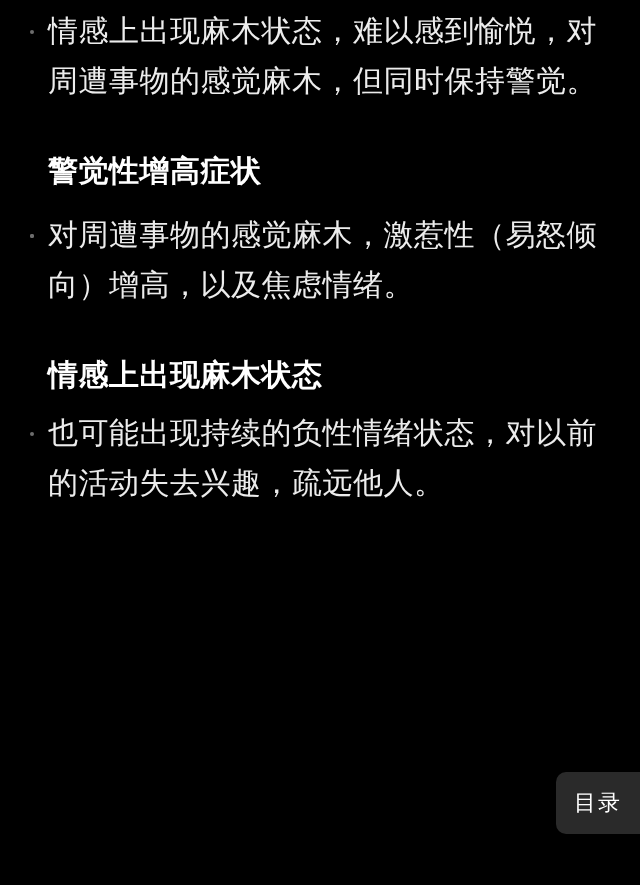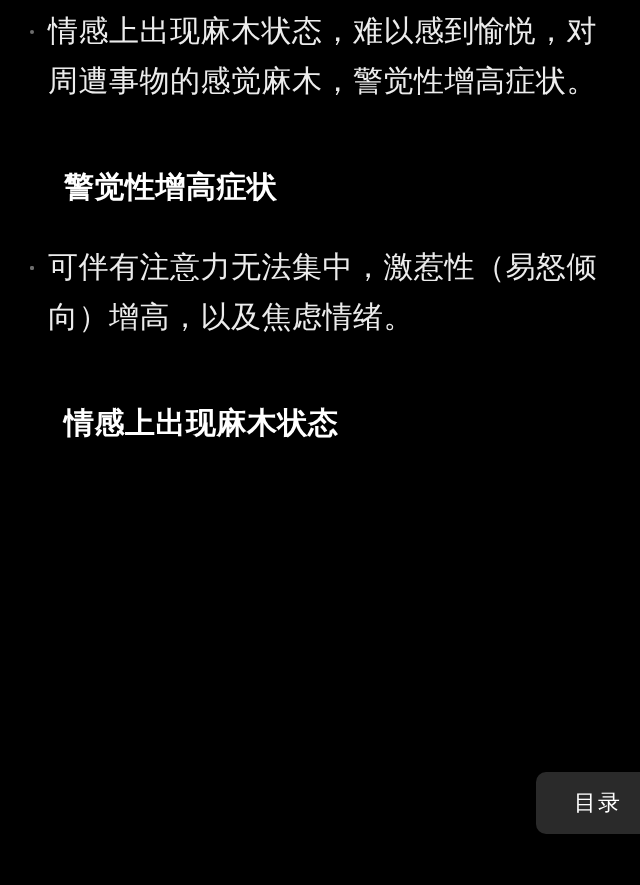--- a/index.html
+++ b/index.html
@@ -44,21 +44,21 @@
     border-radius: 50%;
     background: #6d6d6d;
   }
   .heading {
     padding-left: 22px;
     font-size: 30px;
     line-height: 50px;
     font-weight: bold;
     color: #ffffff;
     letter-spacing: 0.5px;
-    margin: 16px;
+    margin: 0;
   }
   .spacer-before-heading {
     height: 34px;
   }
   .spacer-after-heading {
     height: 8px;
   }
   .toc-button {
     position: absolute;
     right: 0;
@@ -68,21 +68,20 @@
     background: #2a2a2a;
     border-radius: 10px 0 0 10px;
     display: flex;
     align-items: center;
     justify-content: center;
     font-size: 22px;
     color: #ffffff;
     letter-spacing: 2px;
     font-weight: 500;
     box-shadow: 0 0 10px rgba(0,0,0,0.6);
-    padding-left: 20px;
   }
   .bottom-edge {
     position: absolute;
     left: 0;
     right: 0;
     bottom: 0;
     height: 6px;
     background: #000000;
   }
   .top-cut {
@@ -91,49 +90,55 @@
 </style>
 </head>
 <body>
 
 <div class="page">
   <div class="top-cut"></div>
 
   <div class="block">
     <p class="para">
       <span class="bullet"></span>
-      <span>情感上出现麻木状态，难以感到愉悦，对周遭事物的感觉麻木，警觉性增高症状。</span>
+      <span>情感上出现麻木状态，难以感到愉悦，对周遭事物的感觉麻木，但同时保持警觉。</span>
     </p>
   </div>
 
   <div class="spacer-before-heading"></div>
   <div class="block">
     <h2 class="heading">警觉性增高症状</h2>
   </div>
   <div class="spacer-after-heading"></div>
 
   <div class="block">
     <p class="para">
       <span class="bullet"></span>
     </p>
   </div>
 
   <div class="block">
     <p class="para">
       <span class="bullet"></span>
-      <span>可伴有注意力无法集中，激惹性（易怒倾向）增高，以及焦虑情绪。</span>
+      <span>对周遭事物的感觉麻木，激惹性（易怒倾向）增高，以及焦虑情绪。</span>
     </p>
   </div>
 
   <div class="spacer-before-heading"></div>
   <div class="block">
     <h2 class="heading">情感上出现麻木状态</h2>
   </div>
   <div class="spacer-after-heading"></div>
 
 
+  <div class="block">
+    <p class="para">
+      <span class="bullet"></span>
+      <span>也可能出现持续的负性情绪状态，对以前的活动失去兴趣，疏远他人。</span>
+    </p>
+  </div>
 
   <div class="toc-button">
     <span>目录</span>
   </div>
 
   <div class="bottom-edge"></div>
 </div>
 
 </body></html>

